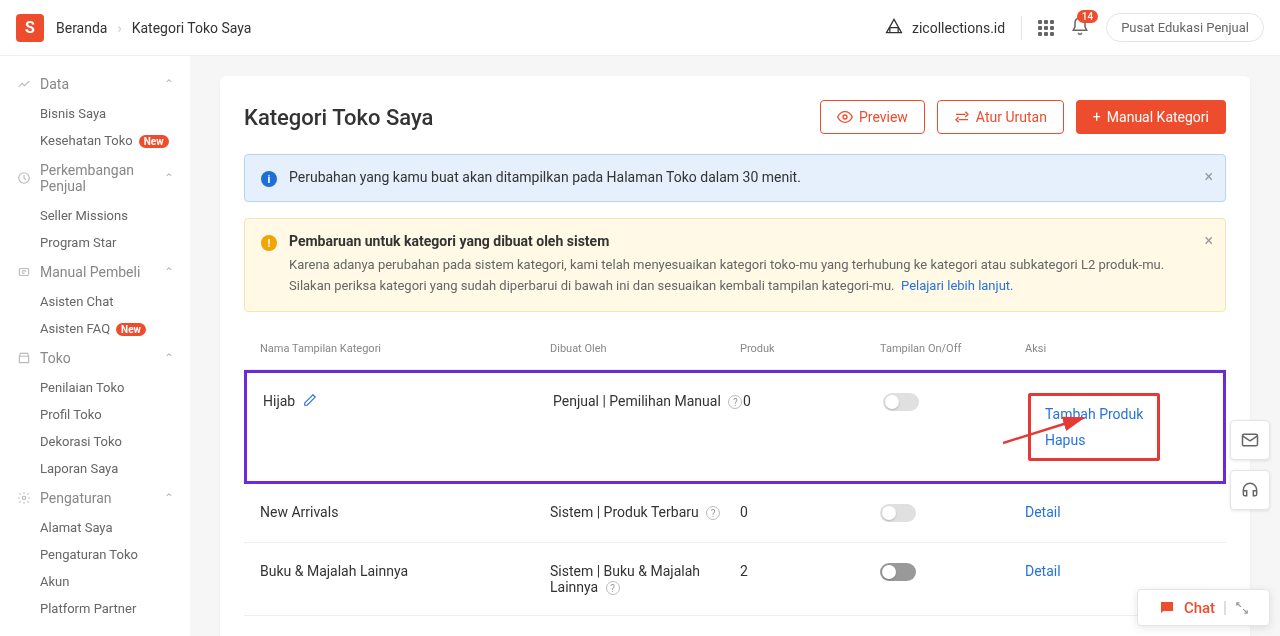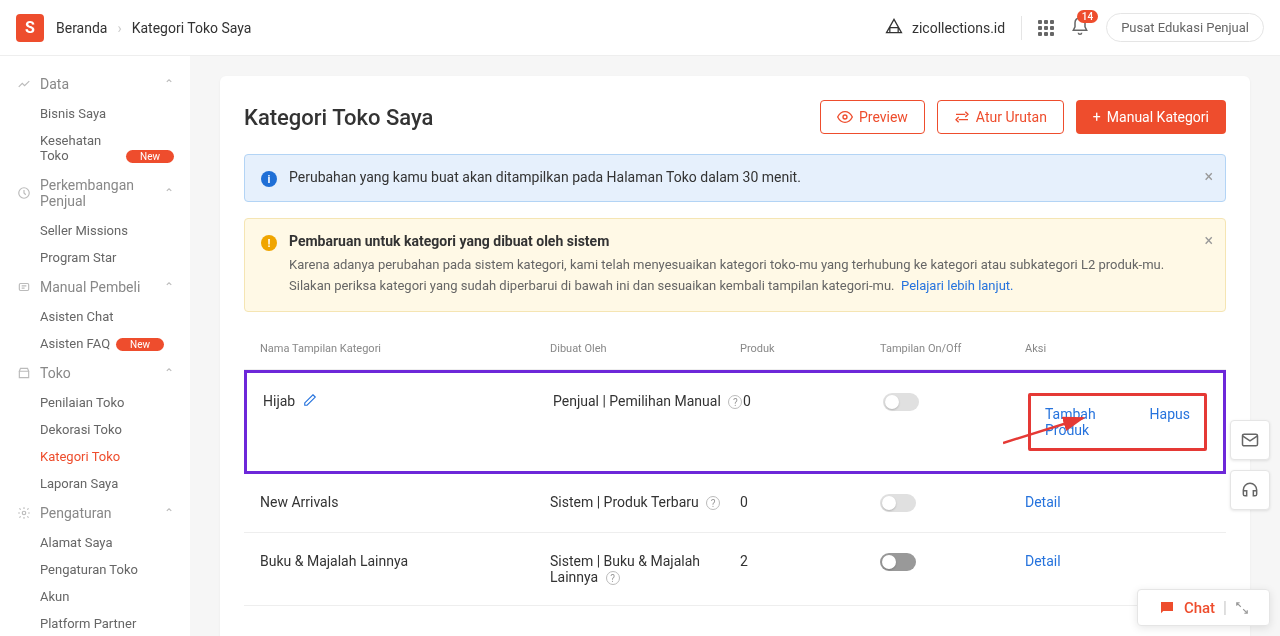--- a/index.html
+++ b/index.html
@@ -17,21 +17,21 @@
 .notif-badge{position:absolute;top:-6px;right:-8px;background:#ee4d2d;color:#fff;font-size:10px;border-radius:10px;padding:1px 5px;font-weight:500}
 .edu-btn{border:1px solid #e5e5e5;border-radius:20px;padding:6px 14px;font-size:13px;color:#666;background:#fff}
 .layout{display:flex}
 .sidebar{width:190px;background:#fff;padding:12px 0;min-height:580px}
 .nav-group-header{display:flex;align-items:center;padding:8px 16px;color:#888;font-size:14px;justify-content:space-between;cursor:pointer}
 .nav-group-header .icon-slot{width:16px;margin-right:8px;display:inline-flex;justify-content:center}
 .nav-group-title{flex:1}
 .chevron{color:#bbb;font-size:12px}
 .nav-item{padding:6px 16px 6px 40px;font-size:13px;color:#666;cursor:pointer;display:flex;align-items:flex-end;gap:6px}
 .nav-item.active{color:#ee4d2d}
-.badge-new{background:#ee4d2d;color:#fff;font-size:10px;padding:1px 14px;border-radius:7px;font-weight:400}
+.badge-new{background:#ee4d2d;color:#fff;font-size:10px;padding:1px 5px;border-radius:7px;font-weight:700}
 .main{flex:1;padding:20px 30px}
 .card{background:#fff;border-radius:6px;padding:24px;box-shadow:0 1px 3px rgba(0,0,0,0.05)}
 .page-header{display:flex;align-items:center;justify-content:space-between;margin-bottom:20px}
 .page-title{font-size:22px;font-weight:500;color:#333}
 .page-actions{display:flex;gap:12px}
 .btn{border-radius:4px;padding:8px 16px;font-size:14px;cursor:pointer;display:inline-flex;align-items:center;gap:6px;border:1px solid transparent}
 .btn-outline{background:#fff;border-color:#ee4d2d;color:#ee4d2d}
 .btn-primary{background:#ee4d2d;color:#fff}
 .alert{border-radius:4px;padding:14px 16px;display:flex;align-items:flex-start;gap:12px;margin-bottom:16px;position:relative;font-size:14px}
 .alert-info{background:#e6f0fc;border:1px solid #b3d4f5;color:#333}
@@ -52,21 +52,21 @@
 .col-toggle{flex:0 0 145px}
 .col-action{flex:1}
 .trow{display:flex;padding:20px 16px;border-bottom:1px solid #eee;font-size:14px;color:#333;align-items:flex-start;position:relative}
 .trow-highlight{border:3px solid #6d28d9;border-radius:0}
 .trow .col-name{display:flex;align-items:center;gap:8px}
 .edit-icon{color:#2673dd;cursor:pointer}
 .help-icon{display:inline-flex;width:14px;height:14px;border:1px solid #bbb;border-radius:50%;align-items:center;justify-content:center;font-size:10px;color:#999;margin-left:4px}
 .toggle{width:36px;height:18px;background:#e0e0e0;border-radius:10px;position:relative;cursor:pointer}
 .toggle::after{content:"";position:absolute;width:14px;height:14px;background:#fff;border-radius:50%;top:2px;left:2px;box-shadow:0 1px 2px rgba(0,0,0,0.2)}
 .toggle.dark{background:#999}
-.action-links{display:flex;flex-direction:row;gap:10px}
+.action-links{display:flex;flex-direction:column;gap:10px}
 .link{color:#2673dd;cursor:pointer;font-size:14px}
 .action-box{border:3px solid #e53935;padding:10px 14px;border-radius:2px;display:inline-flex}
 .arrow{position:absolute;right:130px;top:40px;pointer-events:none}
 .float-btns{position:fixed;right:10px;top:420px;display:flex;flex-direction:column;gap:10px}
 .float-btn{width:40px;height:40px;background:#fff;border:1px solid #e5e5e5;border-radius:4px;display:flex;align-items:center;justify-content:center;color:#666;cursor:pointer;box-shadow:0 1px 3px rgba(0,0,0,0.1)}
 .chat-widget{position:fixed;right:10px;bottom:10px;background:#fff;border:1px solid #e5e5e5;border-radius:4px;padding:8px 20px;display:flex;align-items:center;gap:8px;box-shadow:0 2px 8px rgba(0,0,0,0.1);cursor:pointer}
 .chat-widget .chat-label{color:#ee4d2d;font-weight:500;font-size:15px}
 </style>
 </head>
 <body>
@@ -166,24 +166,24 @@
             <path d="M4 9h16l-2-5H6zM4 9v11h16V9"></path>
           </svg>
         </span>
         <span class="nav-group-title">Toko</span>
         <span class="chevron">⌃</span>
       </div>
       <div class="nav-item">
         <span>Penilaian Toko</span>
       </div>
       <div class="nav-item">
+        <span>Profil Toko</span>
+      </div>
+      <div class="nav-item">
         <span>Dekorasi Toko</span>
-      </div>
-      <div class="nav-item active">
-        <span>Kategori Toko</span>
       </div>
       <div class="nav-item">
         <span>Laporan Saya</span>
       </div>
       <div class="nav-group-header">
         <span class="icon-slot">
           <svg width="14" height="14" viewBox="0 0 24 24" fill="none" stroke="#bbb" stroke-width="2">
             <circle cx="12" cy="12" r="3"></circle>
             <path d="M12 2v3M12 19v3M4.2 4.2l2.1 2.1M17.7 17.7l2.1 2.1M2 12h3M19 12h3M4.2 19.8l2.1-2.1M17.7 6.3l2.1-2.1"></path>
           </svg>

